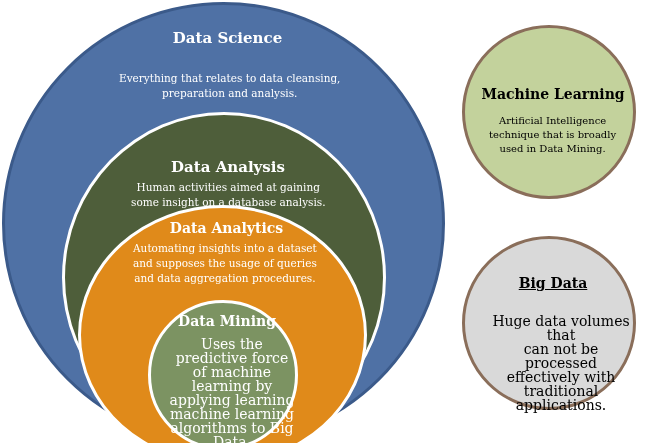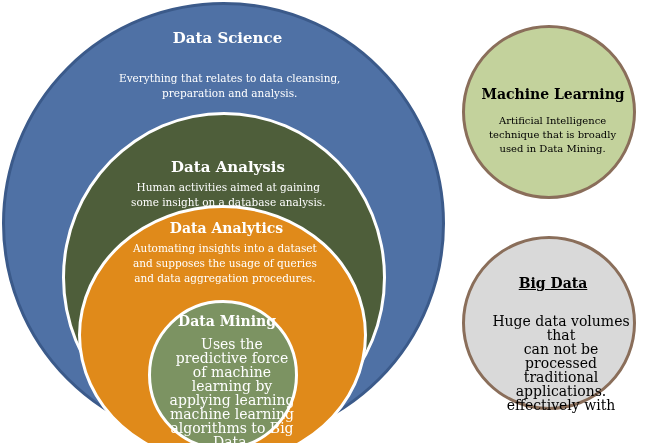--- a/index.html
+++ b/index.html
@@ -57,16 +57,16 @@
     <div>technique that is broadly</div>
     <div>used in Data Mining.</div>
   </div>
 </div>
 
 <div class="circle side" style="left:462px; top:236px; width:174px; height:174px; background:#D9D9D9; border:3px solid #8A6E5A;">
   <div class="title" style="top:36px; font-size:14px;text-decoration:underline;">Big Data</div>
   <div class="desc" style="left:24px; top:75px; font-size:14px; line-height:14px;">
     <div>Huge data volumes that</div>
     <div>can not be processed</div>
+    <div>effectively with</div>
     <div>traditional applications.</div>
-    <div>effectively with</div>
   </div>
 </div>
 
 </body></html>

